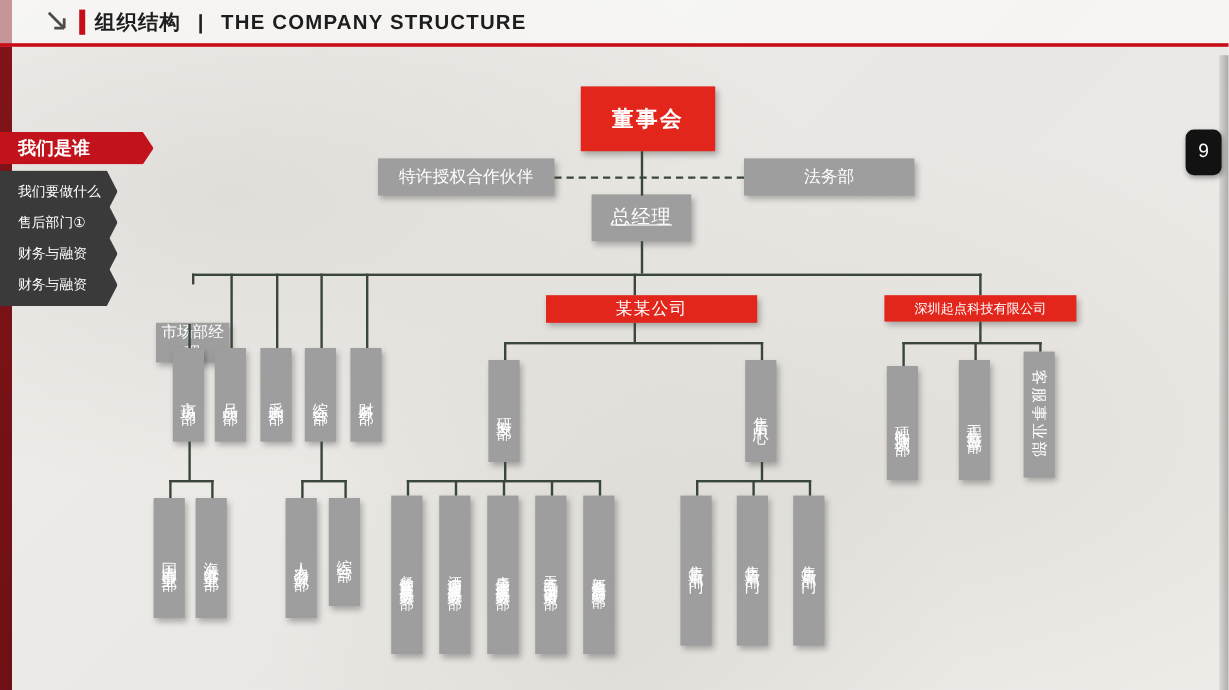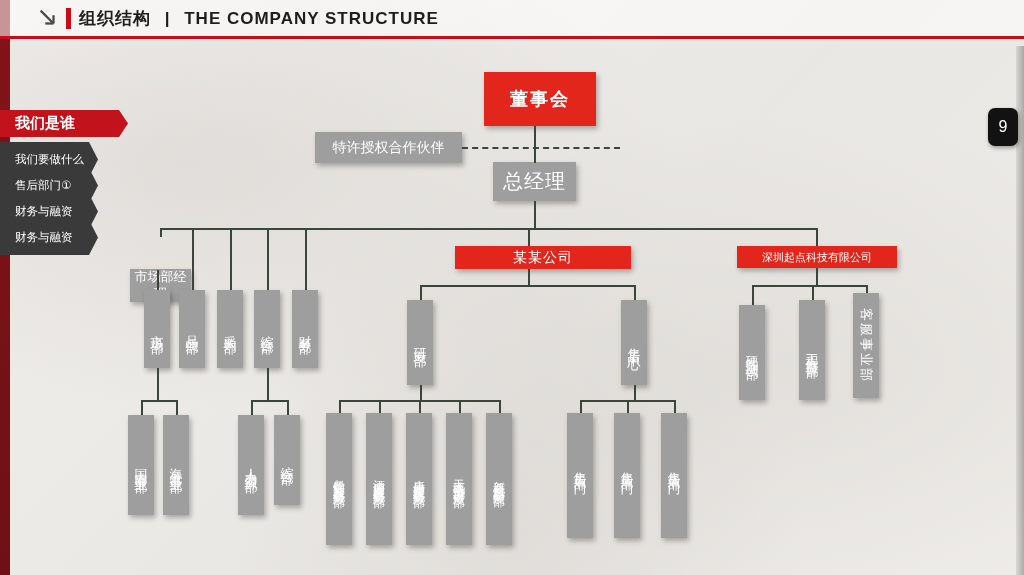--- a/index.html
+++ b/index.html
@@ -32,21 +32,21 @@
   .hbox{font-size:14px;}
   .red{background:#e2261c;}
   .vbox{writing-mode:vertical-rl;text-orientation:upright;font-size:13px;letter-spacing:3px;line-height:1;}
   .vbox.tall{font-size:12px;letter-spacing:2px;}
   .vbox.sideways{text-orientation:sideways;letter-spacing:2px;}
   .ln{position:absolute;background:#3a463a;z-index:1;}
   .ln.h{height:2px;}
   .ln.v{width:2px;}
   .ln.dash{background:none;border-top:2px dashed #3a463a;height:0;}
   .board{font-size:18px;font-weight:bold;letter-spacing:2px;}
-  .gm{font-size:20px;letter-spacing:1px;}
+  .gm{font-size:16px;letter-spacing:1px;text-decoration:underline;}
   .mgr{font-size:13px;line-height:1.25;padding:2px;margin-top:32px;}
   .co{font-size:14px;letter-spacing:1px;}
   .co-r{font-size:11px;}
 </style>
 </head>
 <body>
 
 <div class="stage">
 
   <div class="left-strip"></div>
@@ -117,20 +117,21 @@
   <div class="ln v" style="left:674px;top:400px;height:13px"></div>
 
   <div class="ln v" style="left:816px;top:268px;height:17px"></div>
   <div class="ln h" style="left:752px;top:285px;width:116px"></div>
   <div class="ln v" style="left:752px;top:285px;height:20px"></div>
   <div class="ln v" style="left:812px;top:285px;height:15px"></div>
   <div class="ln v" style="left:866px;top:285px;height:8px"></div>
 
   <div class="hbox red board" style="left:484px;top:72px;width:112px;height:54px">董事会</div>
   <div class="hbox" style="left:315px;top:132px;width:147px;height:31px">特许授权合作伙伴</div>
+  <div class="hbox" style="left:620px;top:132px;width:142px;height:31px">法务部</div>
   <div class="hbox gm" style="left:493px;top:162px;width:83px;height:39px">总经理</div>
 
   <div class="hbox mgr" style="left:130px;top:237px;width:61px;height:33px">市场部经理</div>
   <div class="vbox" style="left:144px;top:290px;width:26px;height:78px">市场部</div>
   <div class="vbox" style="left:179px;top:290px;width:26px;height:78px">品质部</div>
   <div class="vbox" style="left:217px;top:290px;width:26px;height:78px">采购部</div>
   <div class="vbox" style="left:254px;top:290px;width:26px;height:78px">综合部</div>
   <div class="vbox" style="left:292px;top:290px;width:26px;height:78px">财务部</div>
   <div class="vbox" style="left:128px;top:415px;width:26px;height:100px">国内事业部</div>
   <div class="vbox" style="left:163px;top:415px;width:26px;height:100px">海外事业部</div>

